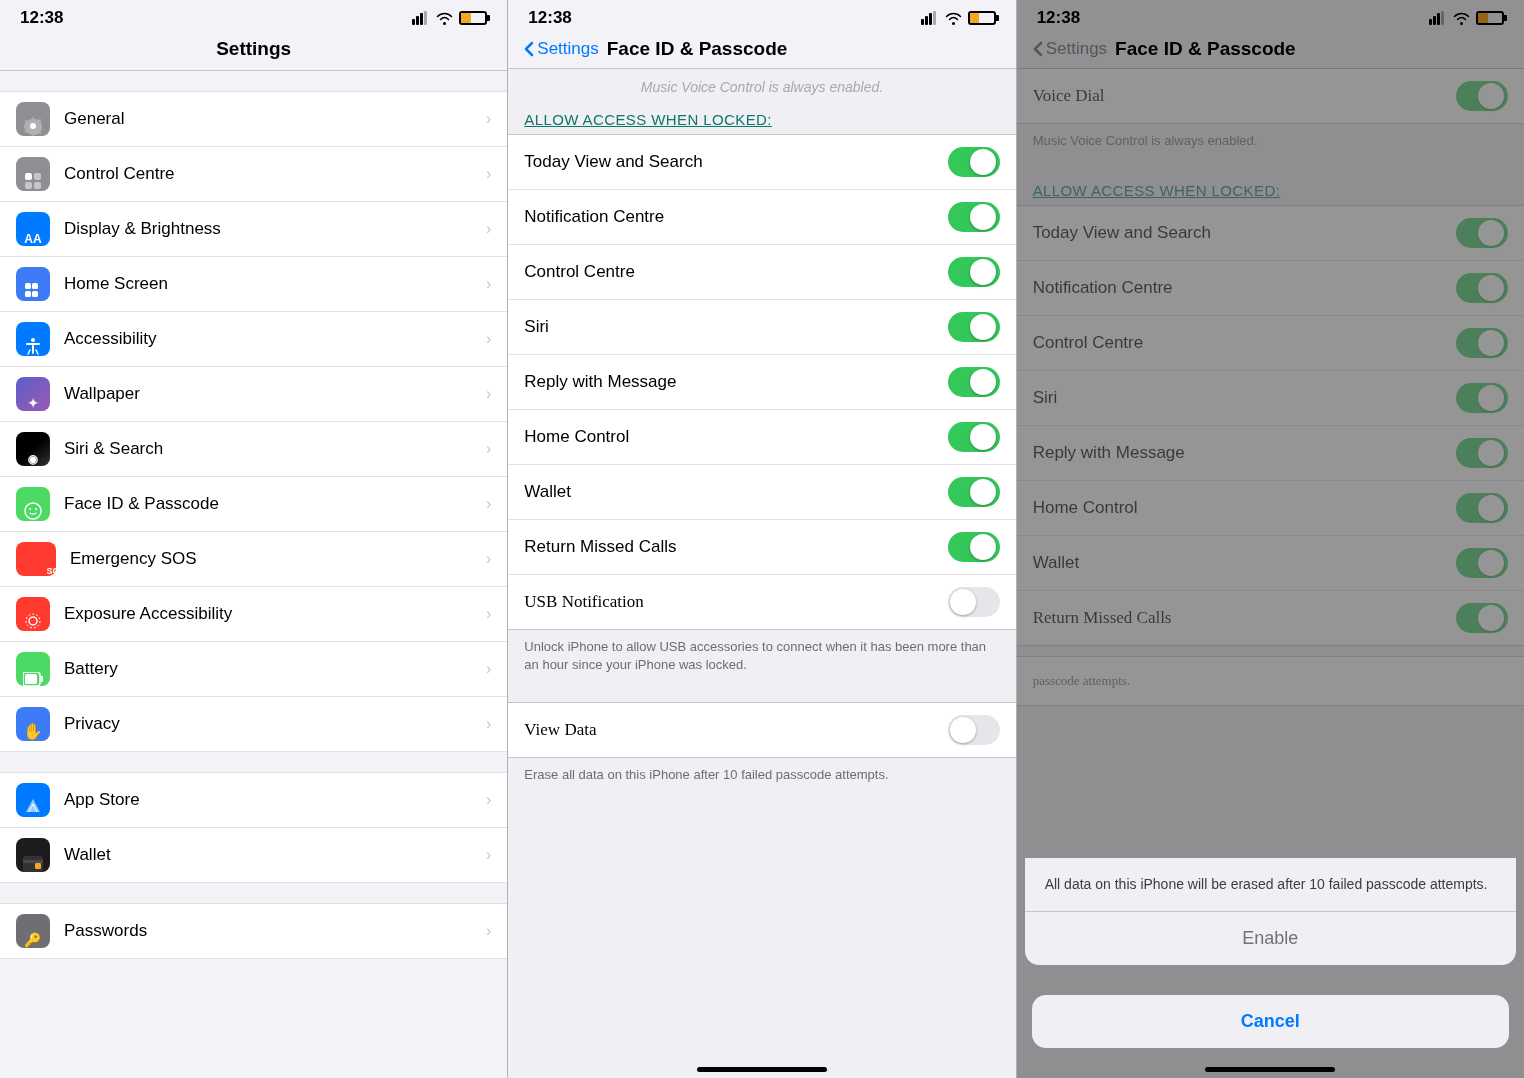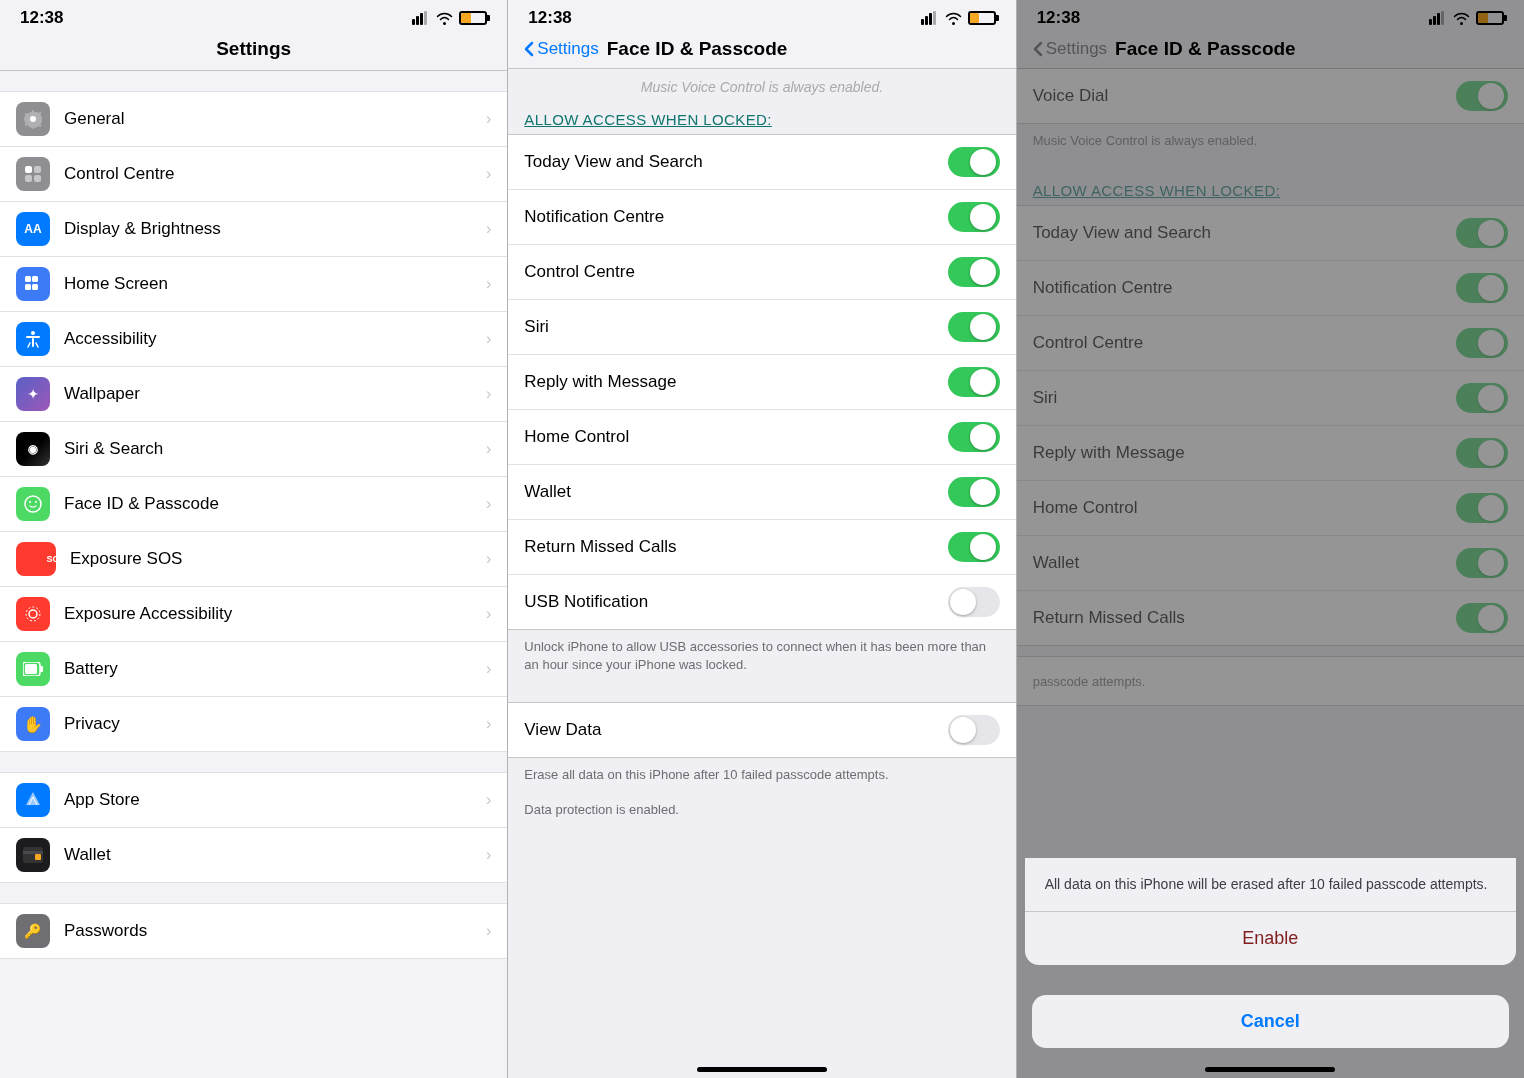--- a/index.html
+++ b/index.html
@@ -123,21 +123,21 @@
       cursor: pointer;
     }
     .settings-row:first-child {
       border-top: 1px solid #e0e0e5;
     }
     .settings-icon {
       width: 34px;
       height: 34px;
       border-radius: 8px;
       display: flex;
-      align-items: center;
+      align-items: flex-end;
       justify-content: center;
       margin-right: 14px;
       flex-shrink: 0;
     }
     .settings-label {
       flex: 1;
       font-size: 17px;
       color: #000;
     }
     .settings-chevron {
@@ -212,20 +212,21 @@
     .list-row {
       background: #fff;
       border-bottom: 1px solid #e0e0e5;
       display: flex;
       align-items: center;
       padding: 12px 16px;
       min-height: 48px;
     }
     .list-row:last-child {
       border-bottom: none;
+      font-family: Liberation Serif, serif;
     }
     .list-row-label {
       flex: 1;
       font-size: 17px;
       color: #000;
     }
 
     .description-text {
       font-size: 13px;
       color: #6d6d72;
@@ -284,21 +285,21 @@
       padding: 16px;
       text-align: center;
       font-size: 18px;
       cursor: pointer;
       border-bottom: 1px solid #c6c6c8;
     }
     .alert-button:last-child {
       border-bottom: none;
     }
     .alert-button.destructive {
-      color: #7f1d1d;
+      color: #737373;
     }
 
     .cancel-alert {
       background: rgba(242,242,247,0.97);
       margin: 0 15px 20px;
       border-radius: 14px;
       overflow: hidden;
       text-align: center;
       padding: 16px;
       font-size: 18px;
@@ -422,21 +423,21 @@
             <path d="M7 12c.8 1.5 5.2 1.5 6 0" stroke="white" stroke-width="1.2" fill="none" stroke-linecap="round"></path>
           </svg>
         </div>
         <span class="settings-label">Face ID &amp; Passcode</span>
         <span class="settings-chevron">›</span>
       </div>
       <div class="settings-row">
         <div class="settings-icon" style="background:#ff3b30;padding-left:40px;">
           <span style="color:white;font-size:9px;font-weight:900;">SOS</span>
         </div>
-        <span class="settings-label">Exposure SOS</span>
+        <span class="settings-label">Emergency SOS</span>
         <span class="settings-chevron">›</span>
       </div>
       <div class="settings-row">
         <div class="settings-icon" style="background:#ff3b30;">
           <svg width="20" height="20" viewBox="0 0 20 20" fill="none">
             <circle cx="10" cy="10" r="4" stroke="white" stroke-width="1.5"></circle>
             <circle cx="10" cy="10" r="7" stroke="white" stroke-width="1" stroke-dasharray="2,2"></circle>
           </svg>
         </div>
         <span class="settings-label">Exposure Accessibility</span>
@@ -600,21 +601,20 @@
     <div class="list-section" style="margin-top:12px;">
       <div class="list-row">
         <span class="list-row-label">View Data</span>
         <div class="toggle off">
             <div class="toggle-knob"></div>
           </div>
       </div>
     </div>
 
     <div class="description-text">Erase all data on this iPhone after 10 failed passcode attempts.</div>
-    <div class="description-text" style="padding-top:0;">Data protection is enabled.</div>
 
     <div style="height:20px;"></div>
   </div>
 
   <div class="home-indicator"></div>
 </div>
 
 <div class="right-panel">
   <div class="status-bar" style="background:#f2f2f7;">
     <span class="status-time">12:38</span>

